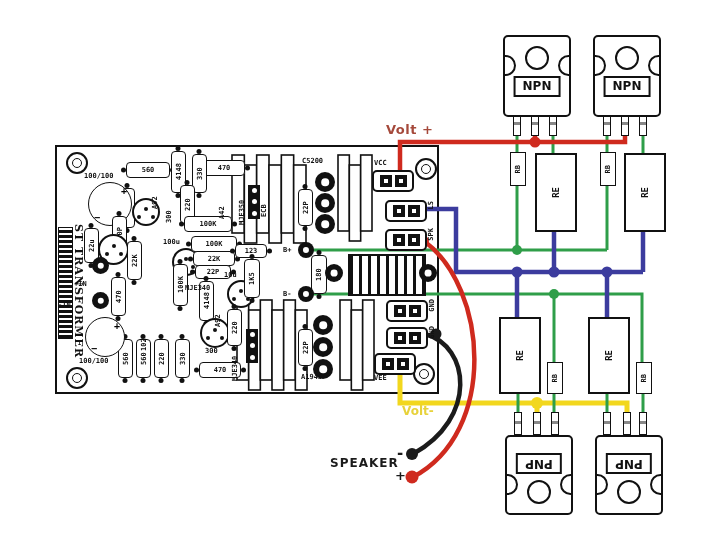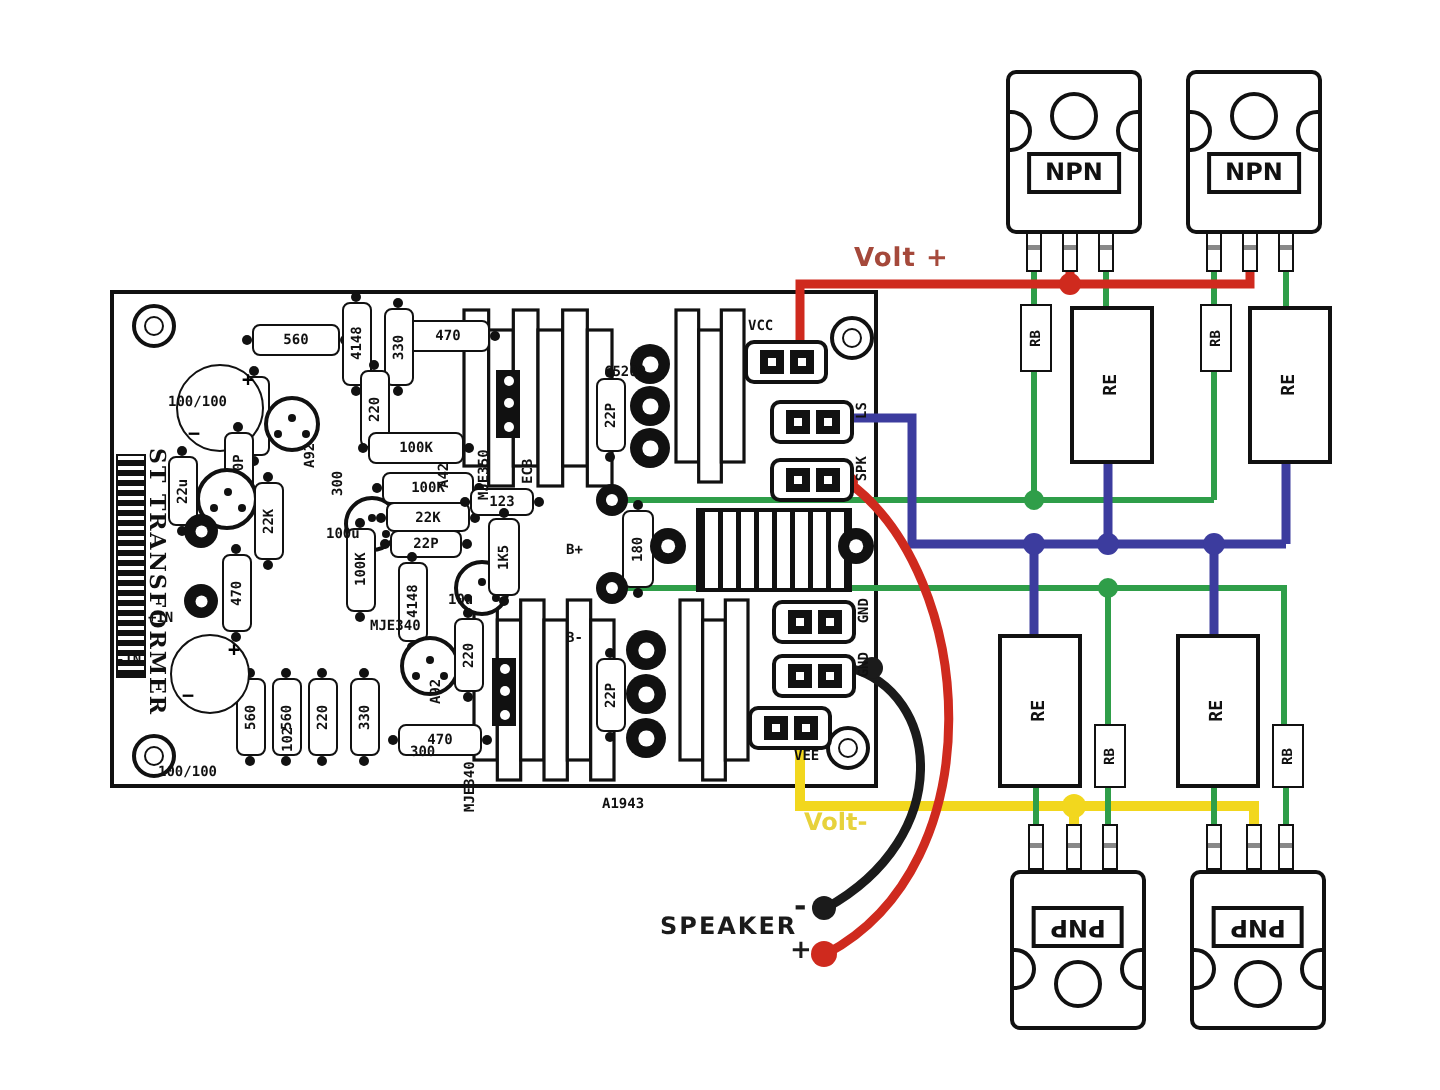--- a/index.html
+++ b/index.html
@@ -21,21 +21,21 @@
         display:flex;align-items:center;justify-content:center;color:#111;
         font:bold 7px "DejaVu Sans Mono",monospace;z-index:10;}
   .hres::before,.hres::after{content:"";position:absolute;width:5px;height:5px;background:#111;
         border-radius:50%;top:50%;transform:translateY(-50%);}
   .hres::before{left:-6px;}.hres::after{right:-6px;}
   .vres{writing-mode:vertical-rl;transform:rotate(180deg);}
   .vres::before,.vres::after{content:"";position:absolute;width:5px;height:5px;background:#111;
         border-radius:50%;left:50%;transform:translateX(-50%);}
   .vres::before{top:-6px;}.vres::after{bottom:-6px;}
   .htext,.vtext{position:absolute;color:#111;font:bold 7px "DejaVu Sans Mono",monospace;
-        z-index:11;white-space:nowrap;margin-top:25px;}
+        z-index:11;white-space:nowrap;}
   .vtext{writing-mode:vertical-rl;transform:rotate(180deg);}
   .cap{position:absolute;border:1.8px solid #111;border-radius:50%;background:#fff;z-index:10;}
   .cap .cap-p{position:absolute;right:4px;top:2px;font:bold 10px "DejaVu Sans Mono",monospace;}
   .cap .cap-m{position:absolute;left:5px;bottom:2px;font:bold 10px "DejaVu Sans Mono",monospace;}
   .trc{position:absolute;border:2px solid #111;border-radius:50%;background:#fff;z-index:10;}
   .trc::before{content:"";position:absolute;width:4px;height:4px;background:#111;border-radius:50%;
         left:50%;top:38%;transform:translate(-50%,-50%);box-shadow:-7px 8px 0 #111,7px 8px 0 #111;}
   .donut{position:absolute;background:#111;border-radius:50%;z-index:10;}
   .donut::after{content:"";position:absolute;left:50%;top:50%;width:38%;height:38%;
         transform:translate(-50%,-50%);background:#fff;border-radius:50%;}
@@ -195,21 +195,21 @@
   <div class="term" style="left:386px;top:327px;">
     <span class="cell"></span>
     <span class="cell"></span>
   </div>
   <div class="tlab rot" style="left:428px;top:326px;">GND</div>
 
   <div class="term" style="left:374px;top:353px;">
     <span class="cell"></span>
     <span class="cell"></span>
   </div>
-  <div class="tlab" style="left:397px;top:374px;">VEE</div>
+  <div class="tlab" style="left:374px;top:374px;">VEE</div>
 
   <div class="pkg" style="left:503px;top:35px;height:78px;">
     <div class="pkg-inner">
       <div class="phole"></div>
       <div class="notch l"></div>
       <div class="notch r"></div>
       <div class="plabel">NPN</div>
     </div>
   </div>
   <div class="pkg" style="left:593px;top:35px;height:78px;">
@@ -255,21 +255,21 @@
   <div class="rsmall" style="left:547px;top:362px;width:14px;height:30px;">
       <span>RB</span>
     </div>
   <div class="rbig" style="left:588px;top:317px;width:38px;height:73px;">
       <span>RE</span>
     </div>
   <div class="rsmall" style="left:636px;top:362px;width:14px;height:30px;">
       <span>RB</span>
     </div>
 
-  <div class="wl wl-voltplus" style="color:#a5493b;margin-left:41px;">Volt +</div>
+  <div class="wl wl-voltplus" style="color:#a5493b;">Volt +</div>
   <div class="wl wl-voltminus" style="color:#e7d23b;">Volt-</div>
   <div class="wl wl-speaker">SPEAKER</div>
   <div class="wl wl-minus">-</div>
   <div class="wl wl-plus">+</div>
 
 <div class="hres" style="left: 126px; top: 162px; width: 42px; height: 14px;">560</div>
     <div class="hres" style="left: 203px; top: 160px; width: 40px; height: 14px;">470</div>
     <div class="vres" style="left: 119px; top: 188px; width: 14px; height: 38px;">10K</div>
     <div class="vres" style="left: 171px; top: 151px; width: 13px; height: 40px;">4148</div>
     <div class="vres" style="left: 192px; top: 154px; width: 13px; height: 37px;">330</div>

